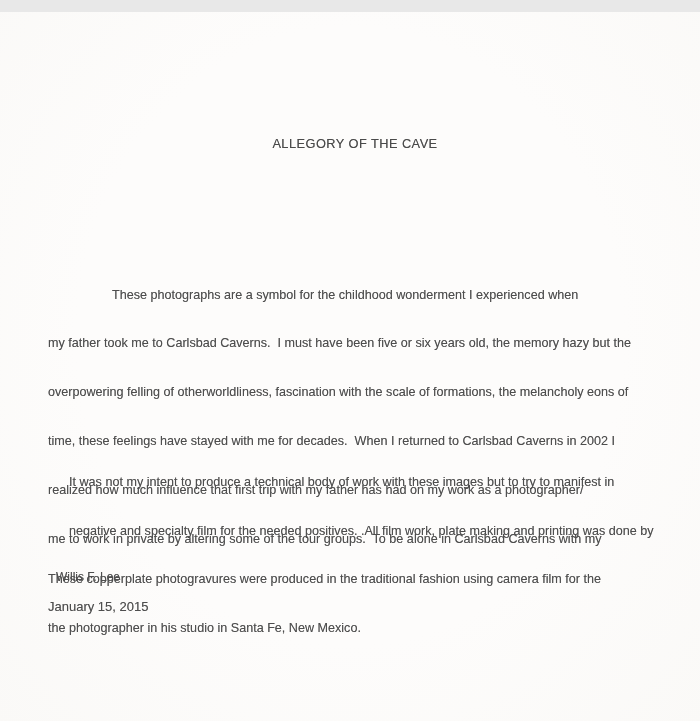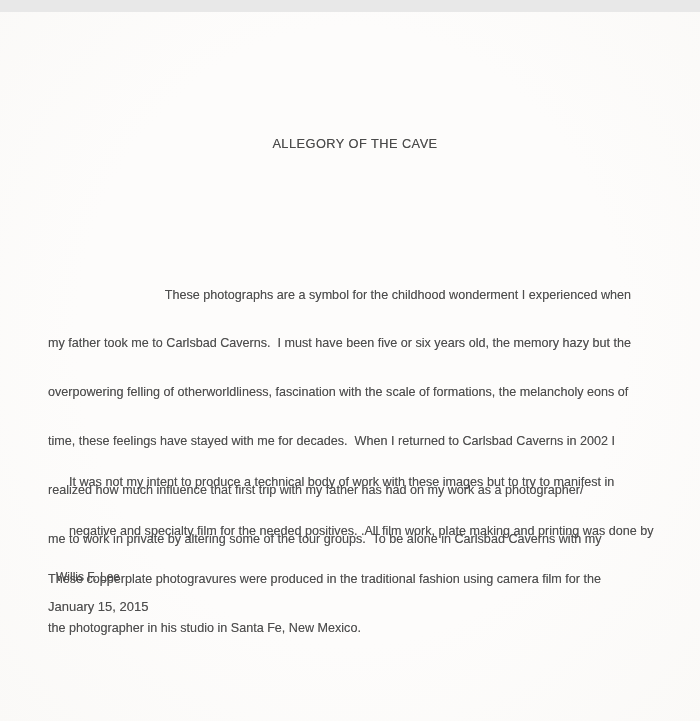--- a/index.html
+++ b/index.html
@@ -32,21 +32,21 @@
   .para {
     position: absolute;
     left: 48px;
     font-size: 12.6px;
     line-height: 16.3px;
     white-space: pre;
     color: #4e4e4e;
     text-shadow: 0 0 0.6px rgba(80,80,80,0.5);
   }
   .p1 { top: 242px; }
-  .p1 .line:first-child { padding-left: 64px; text-align: right; }
+  .p1 .line:first-child { padding-left: 64px; }
   .p2 { top: 429px; }
   .p3 { top: 478px; }
   .p2 .line:first-child,
   .p3 .line:first-child { padding-left: 21px; text-align: center; }
   .signature {
     position: absolute;
     left: 48px;
     top: 558px;
     font-size: 12px;
     white-space: pre;

